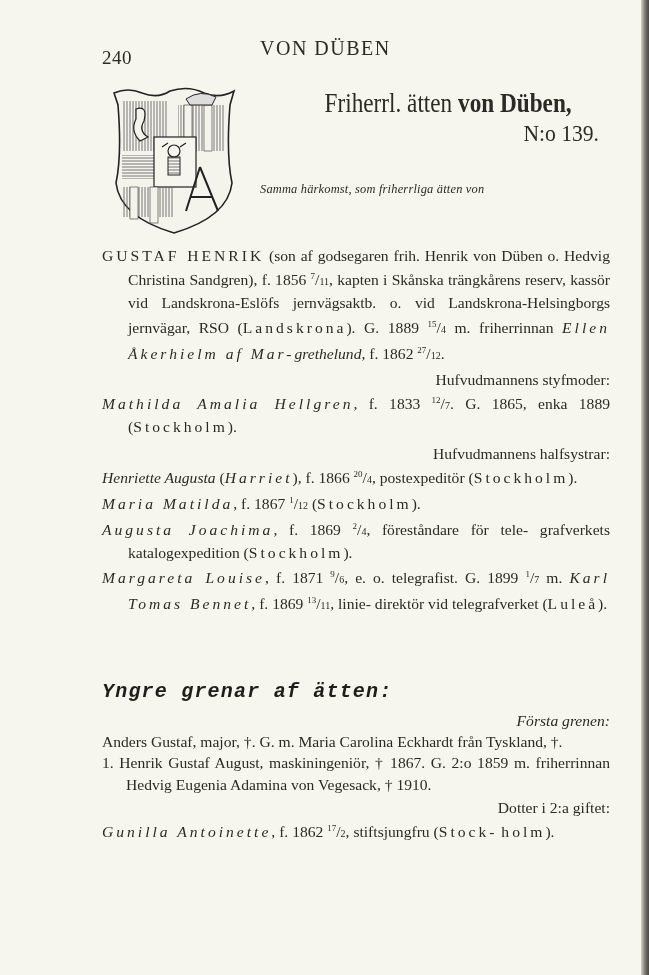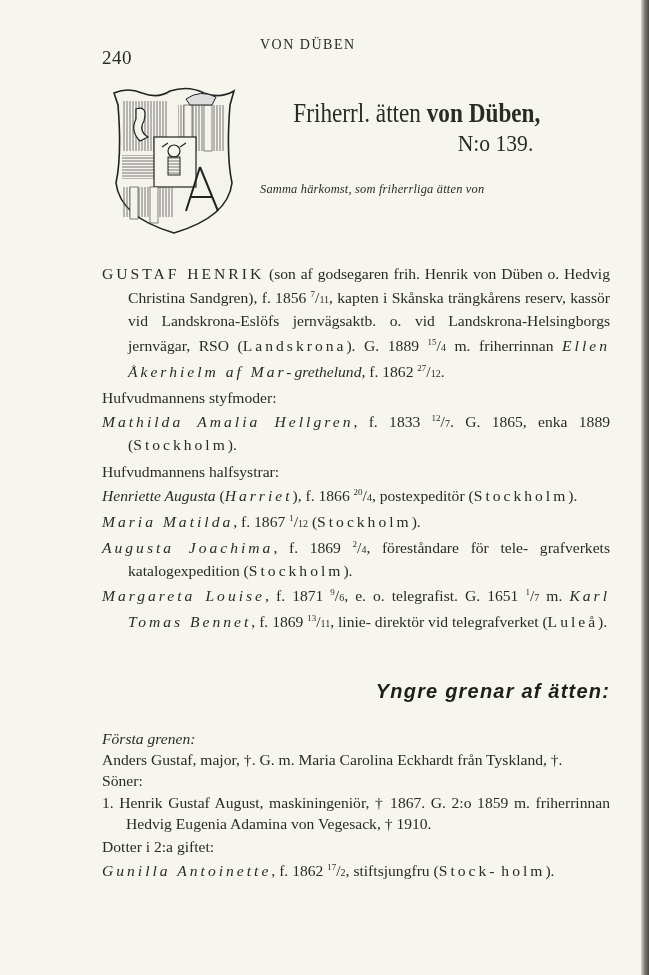--- a/index.html
+++ b/index.html
@@ -10,52 +10,52 @@
     color: #2a2a26;
   }
   .page-edge {
     position: absolute; right: 0; top: 0; width: 8px; height: 975px;
     background: linear-gradient(to right, #d8d6cc, #7a7872 50%, #4a4844);
   }
   .header {
     position: absolute; top: 34px; left: 102px; width: 480px; height: 24px;
   }
   .page-number { position: absolute; left: 0; top: 13px; font-size: 19px; letter-spacing: 0.5px; }
-  .running-head { position: absolute; left: 158px; top: 3px; font-size: 14px; letter-spacing: 1.5px; }
+  .running-head { position: absolute; left: 158px; top: 3px; font-size: 20px; letter-spacing: 1.5px; }
 
   .crest { position: absolute; left: 108px; top: 85px; width: 132px; height: 150px; }
 
-  .title-block { position: absolute; left: 262px; top: 98px; width: 360px; text-align: center; }
+  .title-block { position: absolute; left: 262px; top: 88px; width: 360px; text-align: right; }
   .title {
     font-size: 27px; line-height: 30px; white-space: nowrap;
     transform: scaleX(0.86); transform-origin: left;
   }
   .title b { font-weight: bold; }
   .number { font-size: 24px; line-height: 30px; margin-left: 130px; transform: scaleX(0.9); transform-origin: left; }
   .origin {
     position: absolute; left: 246px; top: 181px; width: 365px;
     font-size: 12.4px; line-height: 16px; text-align: justify; letter-spacing: 0.2px;
   }
   .origin .ind { text-indent: 14px; }
 
   .body {
     position: absolute; left: 102px; width: 508px;
-    font-size: 15.6px; line-height: 21.2px; text-align: justify; margin-top: 18px;
+    font-size: 15.6px; line-height: 21.2px; text-align: justify;
   }
   .entry { padding-left: 26px; text-indent: -26px; margin: 0; }
   .entry.n2 { padding-left: 24px; text-indent: -24px; }
   .sp { letter-spacing: 3px; }
   .it { font-style: italic; }
   .itsp { font-style: italic; letter-spacing: 3px; }
-  .heading { text-align: left; margin: 0; }
+  .heading { text-align: right; margin: 0; }
   .sup { font-size: 9px; vertical-align: 6px; }
   .sub { font-size: 10px; }
   .big-heading {
-    font-family: Liberation Sans, sans-serif; font-style: italic; font-weight: bold;
-    font-size: 20px; letter-spacing: 1.2px; text-align: right; color: #1e1e1a;
+    font-family: Liberation Mono, monospace; font-style: italic; font-weight: bold;
+    font-size: 20px; letter-spacing: 1.2px; text-align: left; color: #1e1e1a;
   }
   .line { white-space: nowrap; font-style: italic; }
 </style>
 </head>
 <body>
 
 <div class="page-edge"></div>
 
 <div class="header">
   <span class="page-number">240</span>
@@ -111,30 +111,29 @@
   <p class="heading" style="margin-top:3px;">Hufvudmannens styfmoder:</p>
   <p class="entry"><span class="itsp">Mathilda Amalia Hellgren</span>, f. <span>1833</span> <span class="sup">12</span>/<span class="sub">7</span><span>. G. 1865, enka</span>
   <span>1889 (</span><span class="sp">Stockholm</span><span>).</span></p>
 
   <p class="heading" style="margin-top:5px;">Hufvudmannens halfsystrar:</p>
   <p class="entry"><span class="it">Henriette Augusta</span> (<span class="itsp">Harriet</span>), f. <span>1866</span> <span class="sup">20</span>/<span class="sub">4</span><span>, postexpeditör</span> (<span class="sp">Stockholm</span>).</p>
   <p class="entry"><span class="itsp">Maria Matilda</span>, f. <span>1867</span> <span class="sup">1</span>/<span class="sub">12</span> (<span class="sp">Stockholm</span>).</p>
   <p class="entry"><span class="itsp">Augusta Joachima</span>, f. <span>1869</span> <span class="sup">2</span>/<span class="sub">4</span><span>, föreståndare för tele-</span>
   <span>grafverkets katalogexpedition (</span><span class="sp">Stockholm</span>).</p>
   <p class="entry"><span class="itsp">Margareta Louise</span>, f. <span>1871</span> <span class="sup">9</span>/<span class="sub">6</span><span>, e. o. telegrafist. G.</span>
-  <span>1651</span> <span class="sup">1</span>/<span class="sub">7</span> m. <span class="itsp">Karl Tomas Bennet</span>, f. <span>1869</span> <span class="sup">13</span>/<span class="sub">11</span><span>, linie-</span>
+  <span>1899</span> <span class="sup">1</span>/<span class="sub">7</span> m. <span class="itsp">Karl Tomas Bennet</span>, f. <span>1869</span> <span class="sup">13</span>/<span class="sub">11</span><span>, linie-</span>
   <span>direktör vid telegrafverket (</span><span class="sp">Luleå</span>).</p>
 </div>
 
 <div class="big-heading" style="position:absolute; left:102px; width:508px; top:680px;">Yngre grenar af ätten:</div>
 
 <div class="body" style="top:710px;">
   <p class="heading it">Första grenen:</p>
   <p class="entry"><span>Anders Gustaf, major, †.   G. m. Maria Carolina Eckhardt</span>
   <span>från Tyskland, †.</span></p>
-  <p class="heading">Söner:</p>
   <p class="entry n2"><span>1.</span> <span>Henrik Gustaf August, maskiningeniör, † 1867.   G. 2:o</span>
   <span>1859 m. friherrinnan Hedvig Eugenia Adamina von</span>
   <span>Vegesack, † 1910.</span></p>
   <p class="heading" style="margin-top:2px;">Dotter i 2:a giftet:</p>
   <p class="entry"><span class="itsp">Gunilla Antoinette</span>, f. <span>1862</span> <span class="sup">17</span>/<span class="sub">2</span><span>, stiftsjungfru (</span><span class="sp">Stock-</span>
   <span class="sp">holm</span><span>).</span></p>
 </div>
 
 </body></html>

